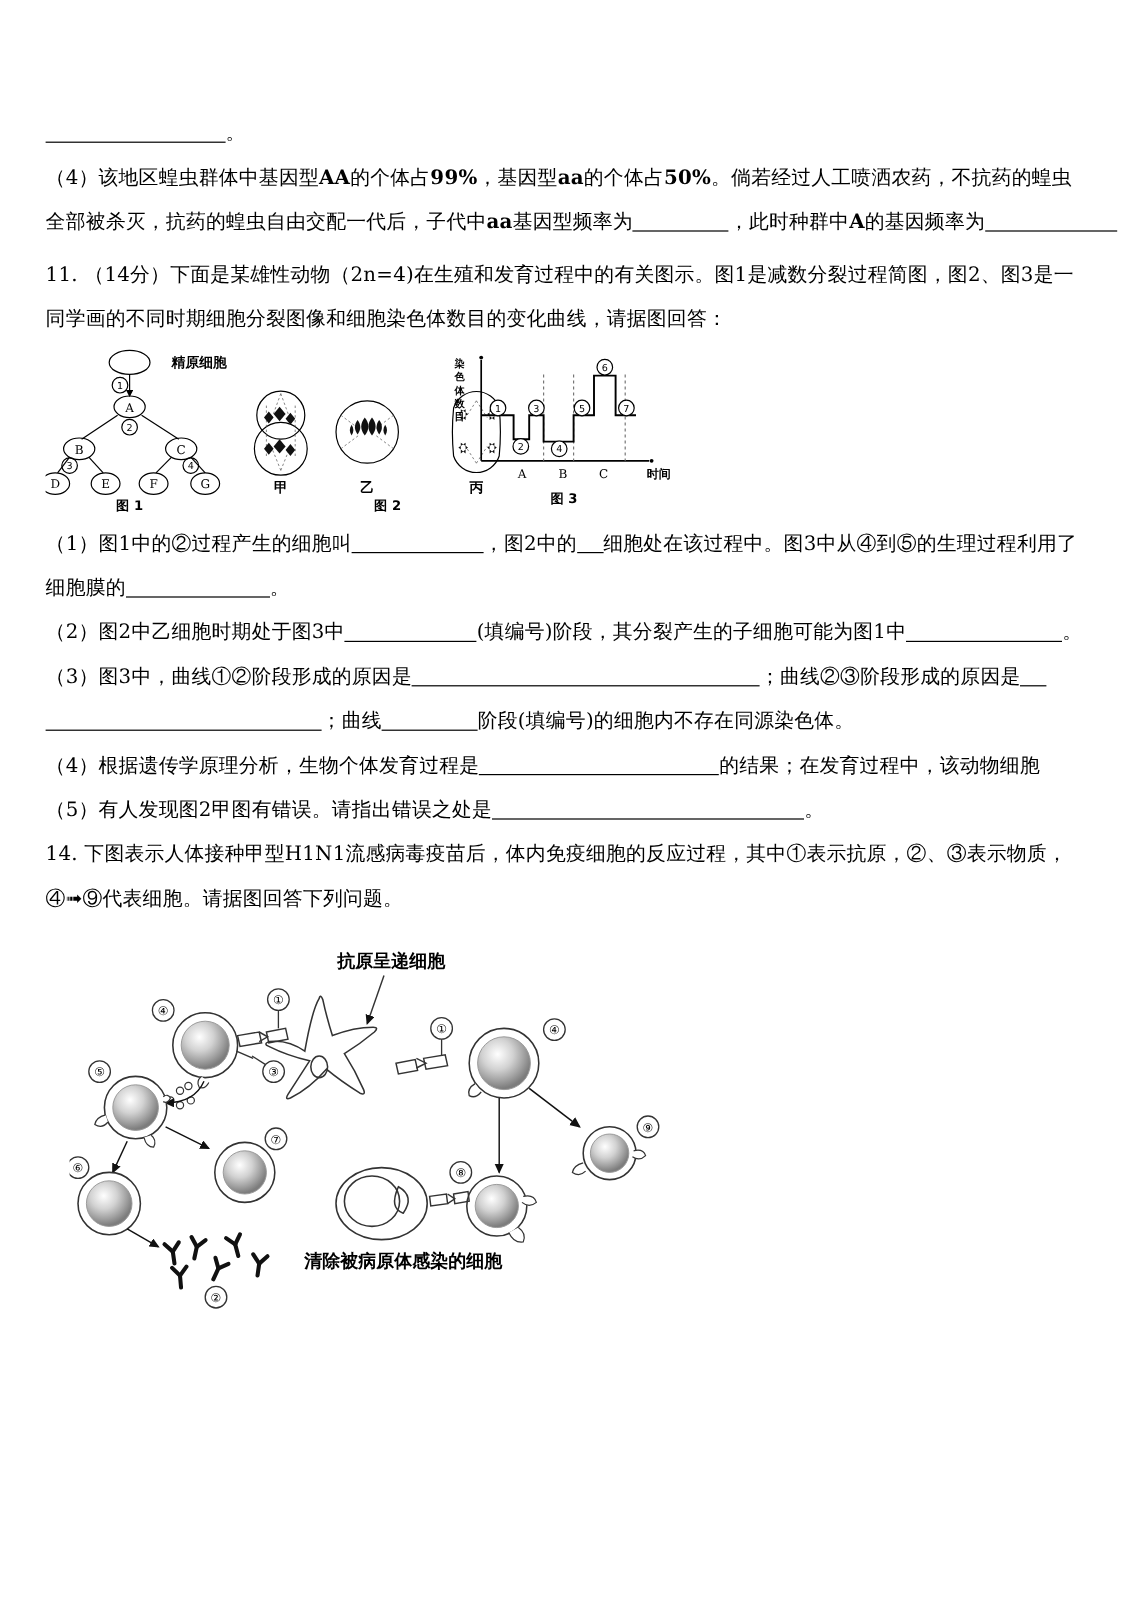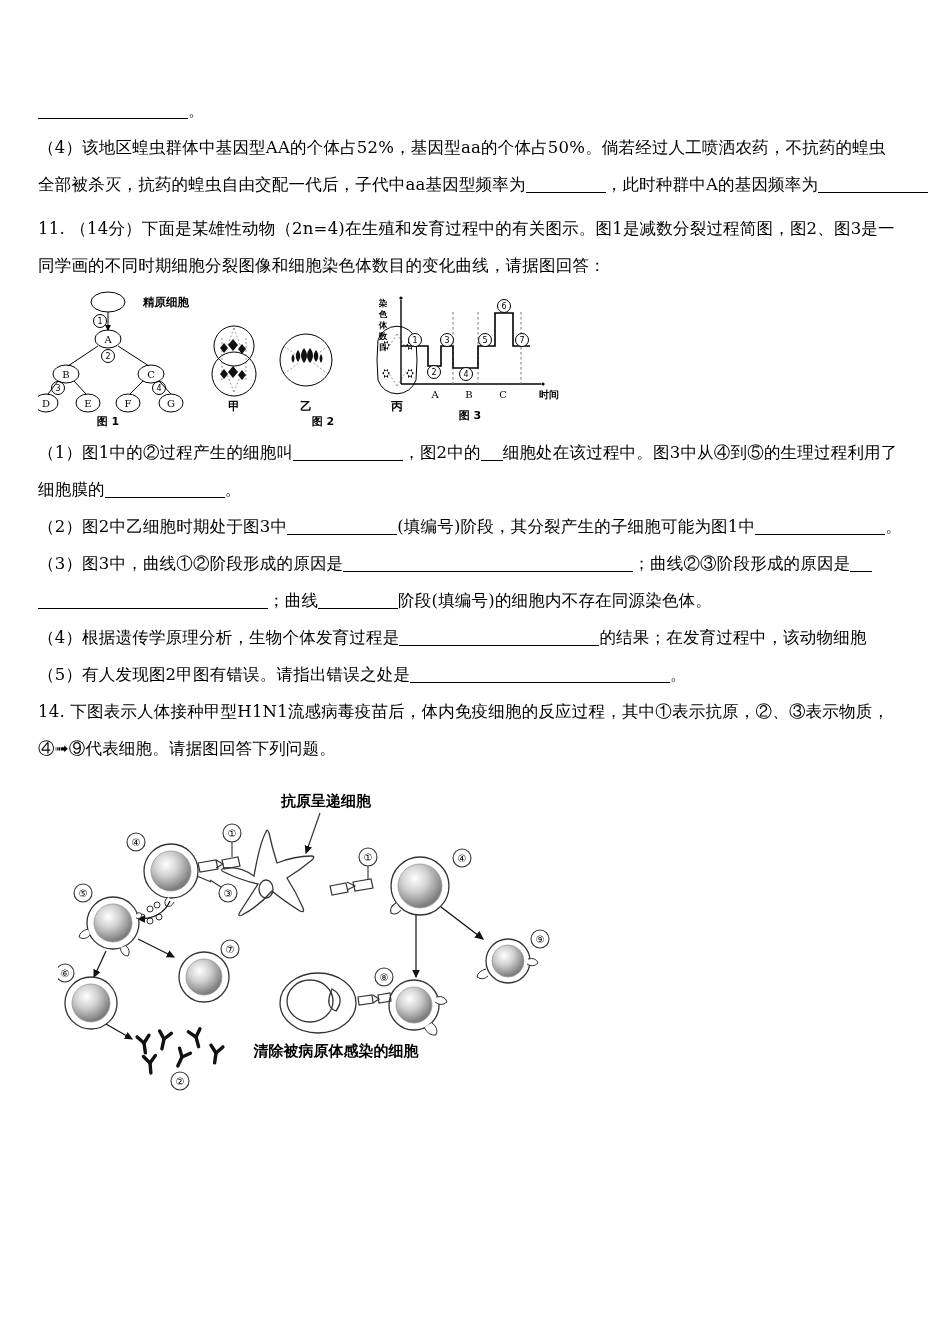--- a/index.html
+++ b/index.html
@@ -9,21 +9,21 @@
     color:#000;position:relative;overflow:hidden;
   }
   .page{position:relative;width:950px;height:1344px;padding:0;}
   .content{position:absolute;left:38px;top:92px;width:880px;}
 
   .line{
     font-size:16.5px;line-height:37px;
     letter-spacing:.2px;white-space:nowrap;
   }
   .line.wrap{white-space:normal;}
-  .bold{font-weight:normal;}
+  .bold{font-weight:bold;}
   .blank{display:inline-block;border-bottom:1.3px solid #000;vertical-align:-3px;height:14px;} .b70{width:70px;} .b80{width:80px;} .b90{width:90px;} .b110{width:110px;} .b120{width:120px;} .b130{width:130px;}
   .b150{width:150px;} .b200{width:200px;}
   .b230{width:230px;} .b260{width:260px;} .b290{width:290px;} .b20{width:22px;}
   .b40{width:42px;}
   .gap-s{height:7px;}
 
   
   .fig1wrap{position:relative;height:140px;margin-top:4px;margin-bottom:6px;}
   svg{display:block;}
   .cjk{font-family:"DejaVu Sans","Liberation Sans",sans-serif;}
@@ -36,21 +36,21 @@
 
 <div class="page">
 <div class="content">
 
   <div class="line">
     <span class="blank b150"></span><span>。</span>
   </div>
 
 
   <div class="line wrap">
-    <span>（4）该地区蝗虫群体中基因型</span><span class="bold">AA</span><span>的个体占</span><span class="bold">52%</span><span>，基因型</span><span class="bold">aa</span><span>的个体占</span><span class="bold">50%</span><span>。倘若经过人工喷洒农药，不抗药的蝗虫</span>
+    <span>（4）该地区蝗虫群体中基因型</span><span class="bold">AA</span><span>的个体占</span><span class="bold">99%</span><span>，基因型</span><span class="bold">aa</span><span>的个体占</span><span class="bold">50%</span><span>。倘若经过人工喷洒农药，不抗药的蝗虫</span>
   </div>
   <div class="line">
     <span>全部被杀灭，抗药的蝗虫自由交配一代后，子代中</span><span class="bold">aa</span><span>基因型频率为</span><span class="blank b80"></span><span>，此时种群中</span><span class="bold">A</span><span>的基因频率为</span><span class="blank b110"></span>
   </div>
 
   <div class="gap-s"></div>
 
   <div class="line">
     <span>11.</span>
     <span>（14分）</span><span>下面是某雄性动物（2n=4)在生殖和发育过程中的有关图示。图1是减数分裂过程简图，图2、图3是一</span>

